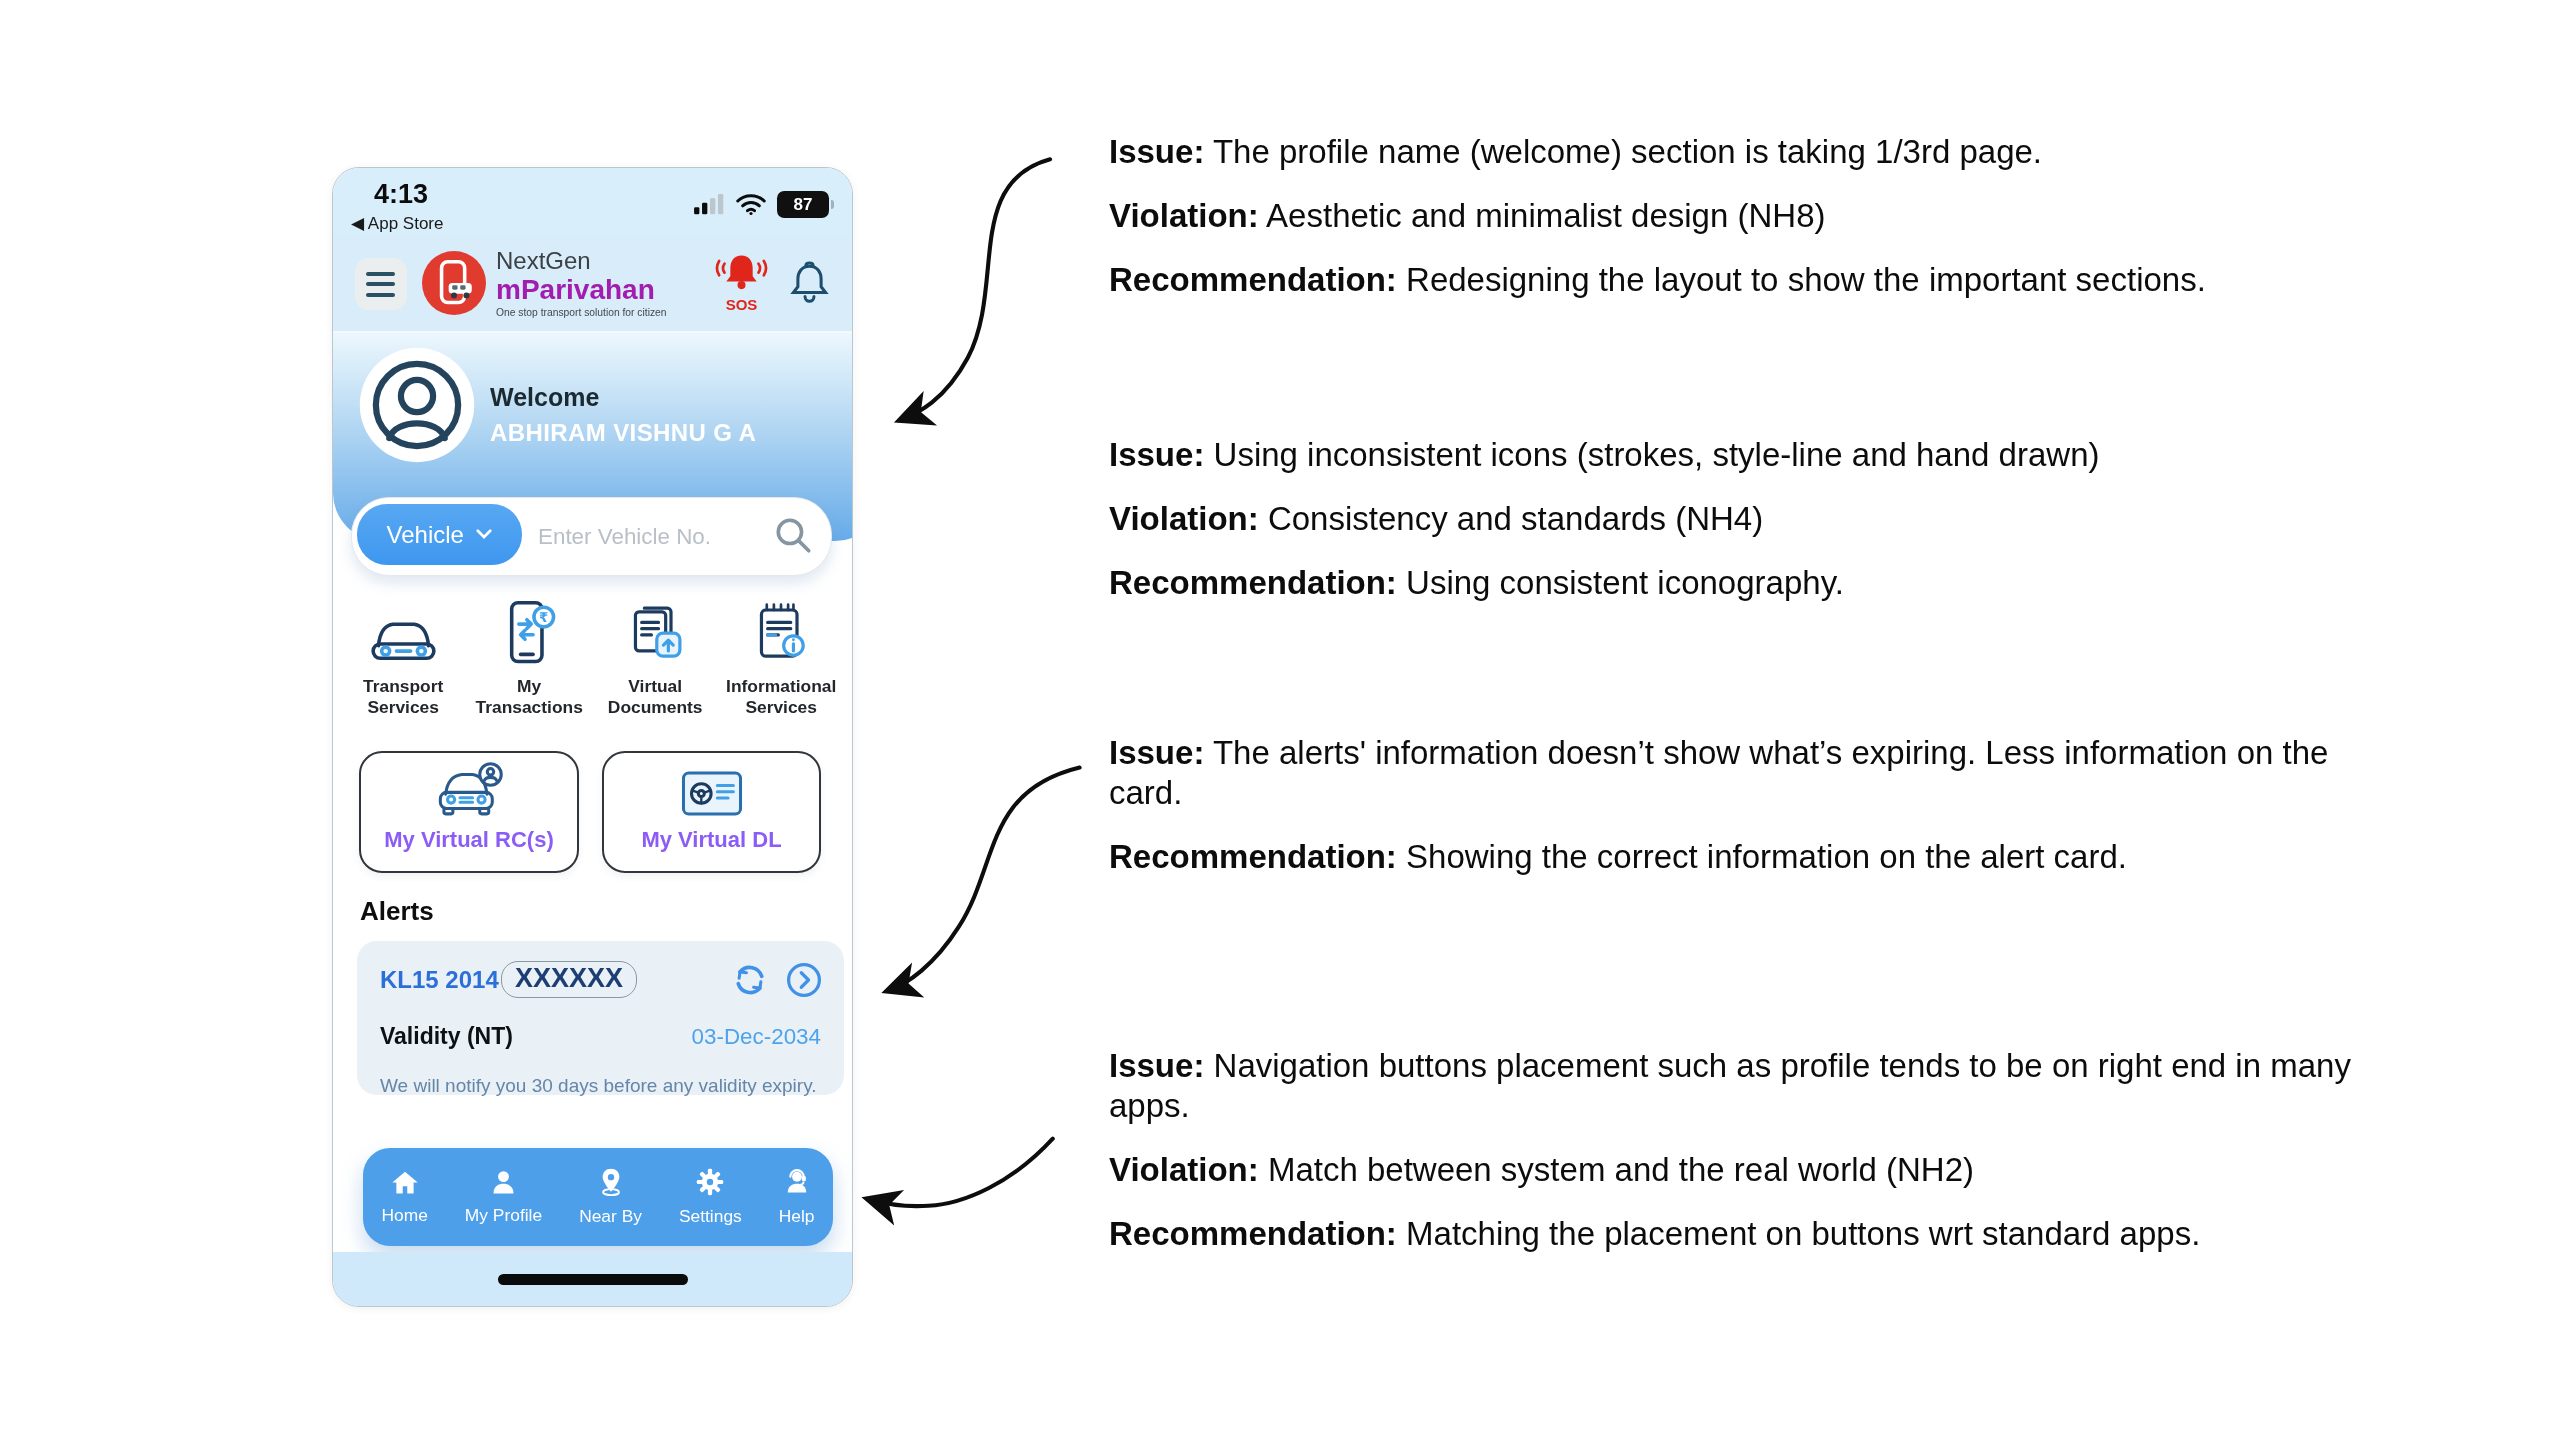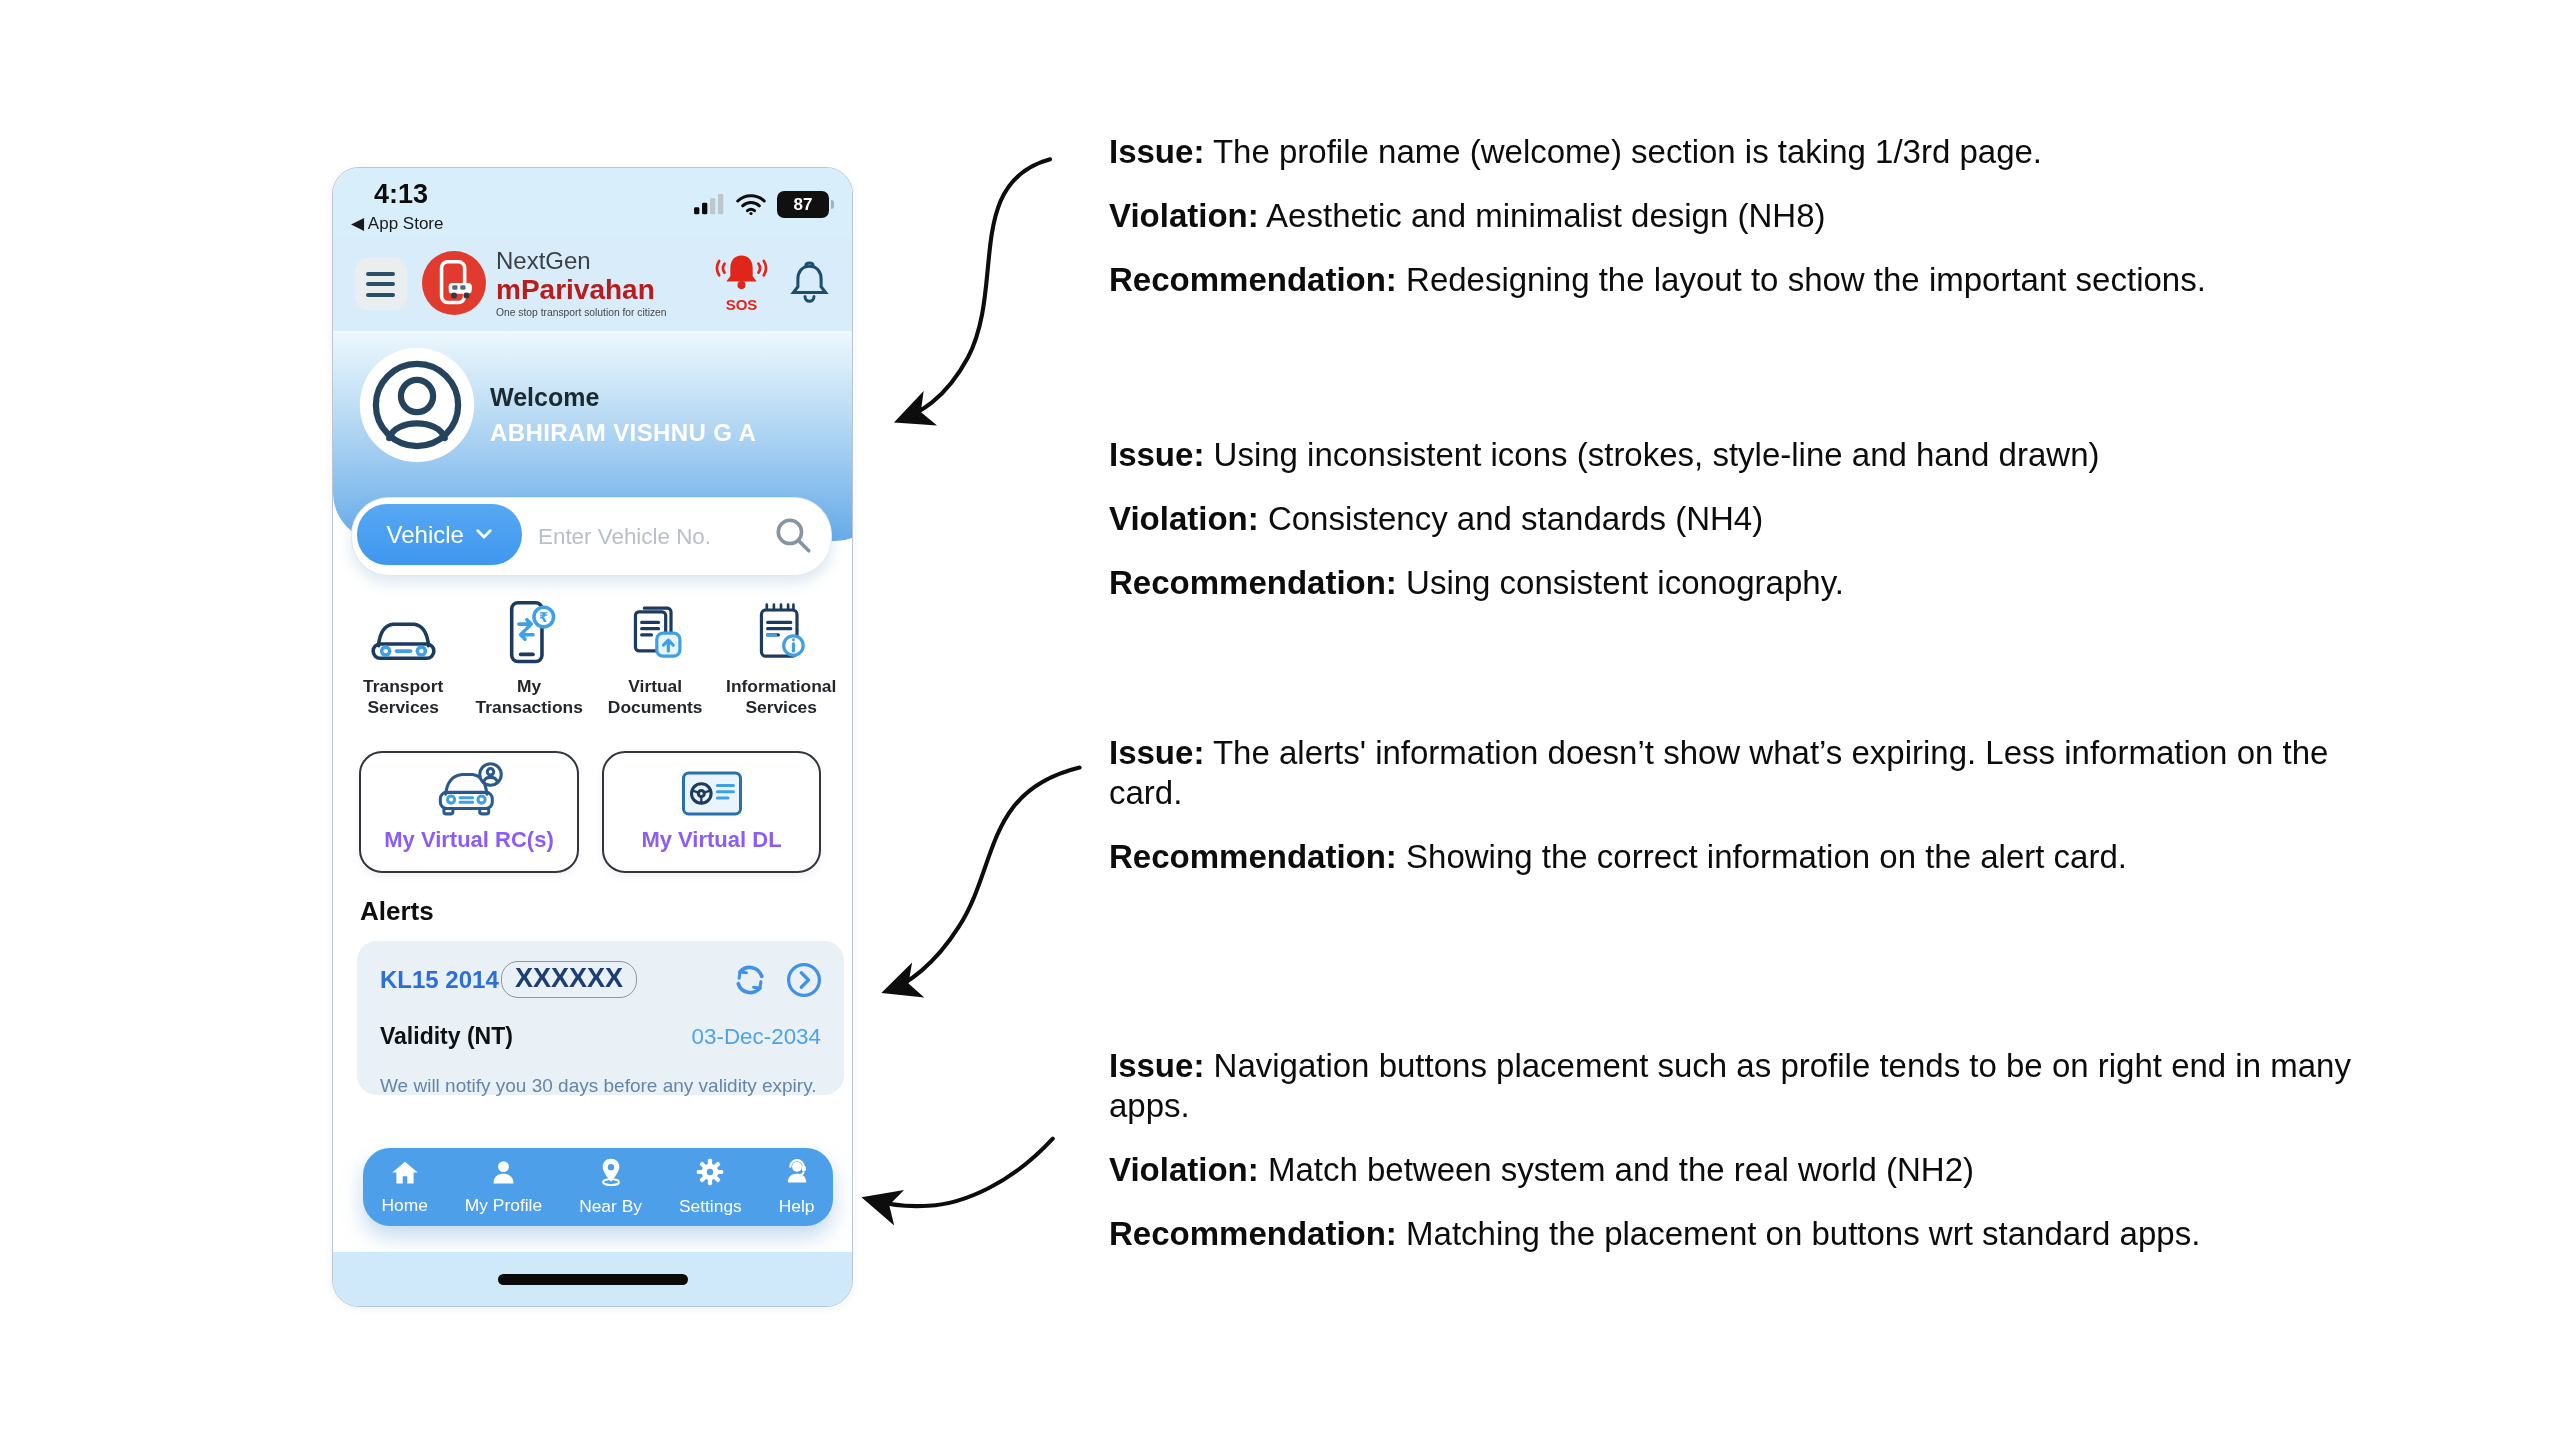--- a/index.html
+++ b/index.html
@@ -20,21 +20,21 @@
   .battery:after{content:"";position:absolute;right:-5.4px;top:9px;width:3.6px;height:9px;background:#9fb2bd;border-radius:0 2.7px 2.7px 0;}
 
   
   .app-header{position:absolute;left:0;top:68px;width:100%;height:95px;background:#d8ecf9;}
   .hamburger{position:absolute;left:21.5px;top:22.4px;width:52px;height:52px;border-radius:13.4px;background:#ebeeee;
              display:flex;flex-direction:column;justify-content:center;align-items:center;gap:6.3px;cursor:pointer;}
   .hamburger span{display:block;width:29px;height:4px;border-radius:2.7px;background:#2a5066;}
   .logo{position:absolute;left:89px;top:15px;width:64px;height:64px;border-radius:50%;background:#e13a2e;}
   .brand{position:absolute;left:163px;top:13.4px;line-height:1;}
   .brand .l1{font-size:24px;color:#3c4146;}
-  .brand .l2{font-size:28px;font-weight:700;color:#b91c1c;margin-top:2.7px;}
+  .brand .l2{font-size:28px;font-weight:700;color:#a21caf;margin-top:2.7px;}
   .brand .l3{font-size:10.3px;color:#43484d;margin-top:3.6px;}
   .sos-wrap{position:absolute;left:379px;top:16px;width:59px;text-align:center;cursor:pointer;}
   .sos-label{font-size:15px;font-weight:700;color:#e0261b;margin-top:-1.8px;}
   .notif-bell{position:absolute;left:453px;top:23px;cursor:pointer;}
 
   
   .welcome{position:absolute;left:0;top:163px;width:100%;height:208px;
            background:linear-gradient(180deg,#ecf7fd 0%,#bcdcf4 38%,#66abe9 100%);
            border-top:2.7px solid #f2fafe;border-radius:0 0 48px 48px;padding-left:31px;}
   .avatar{position:absolute;left:25px;top:12.5px;}
@@ -74,21 +74,21 @@
   .ac-mask{margin-left:2.7px;border:1.3px solid #8a98a3;border-radius:17px;padding:0.9px 12.5px 2.7px;
            font-size:27px;font-weight:700;color:#1c3e73;}
   .ac-icons{margin-left:auto;display:flex;align-items:center;gap:16px;}
   .ac-icons > span{cursor:pointer;display:flex;}
   .ac-row2{position:absolute;left:23px;top:82px;right:23px;display:flex;align-items:center;}
   .ac-vlabel{font-size:23px;font-weight:700;color:#0e1114;}
   .ac-vdate{margin-left:auto;font-size:22.4px;color:#4da2ec;}
   .ac-note{position:absolute;left:23px;top:134px;font-size:19px;color:#6585a9;}
 
   
-  .bottom-nav{position:absolute;left:30px;top:980px;width:470px;height:78px;background:#4d9fe9;border-radius:27px;
+  .bottom-nav{position:absolute;left:30px;top:980px;width:470px;height:98px;background:#4d9fe9;border-radius:27px;
               display:flex;align-items:center;justify-content:space-around;box-shadow:0 10.7px 21.5px rgba(90,150,210,.35);}
   .nav-item{text-align:center;cursor:pointer;}
   .nav-item .nlbl{margin-top:5.4px;font-size:17.4px;color:#ffffff;}
 
   
   .home-strip{position:absolute;left:0;top:1084px;width:100%;height:54px;background:#cfe9fb;}
   .home-indicator{position:absolute;left:50%;transform:translateX(-50%);top:21.5px;width:190px;height:11.6px;
                   border-radius:6.3px;background:#0a0a0a;cursor:pointer;}
 
   

